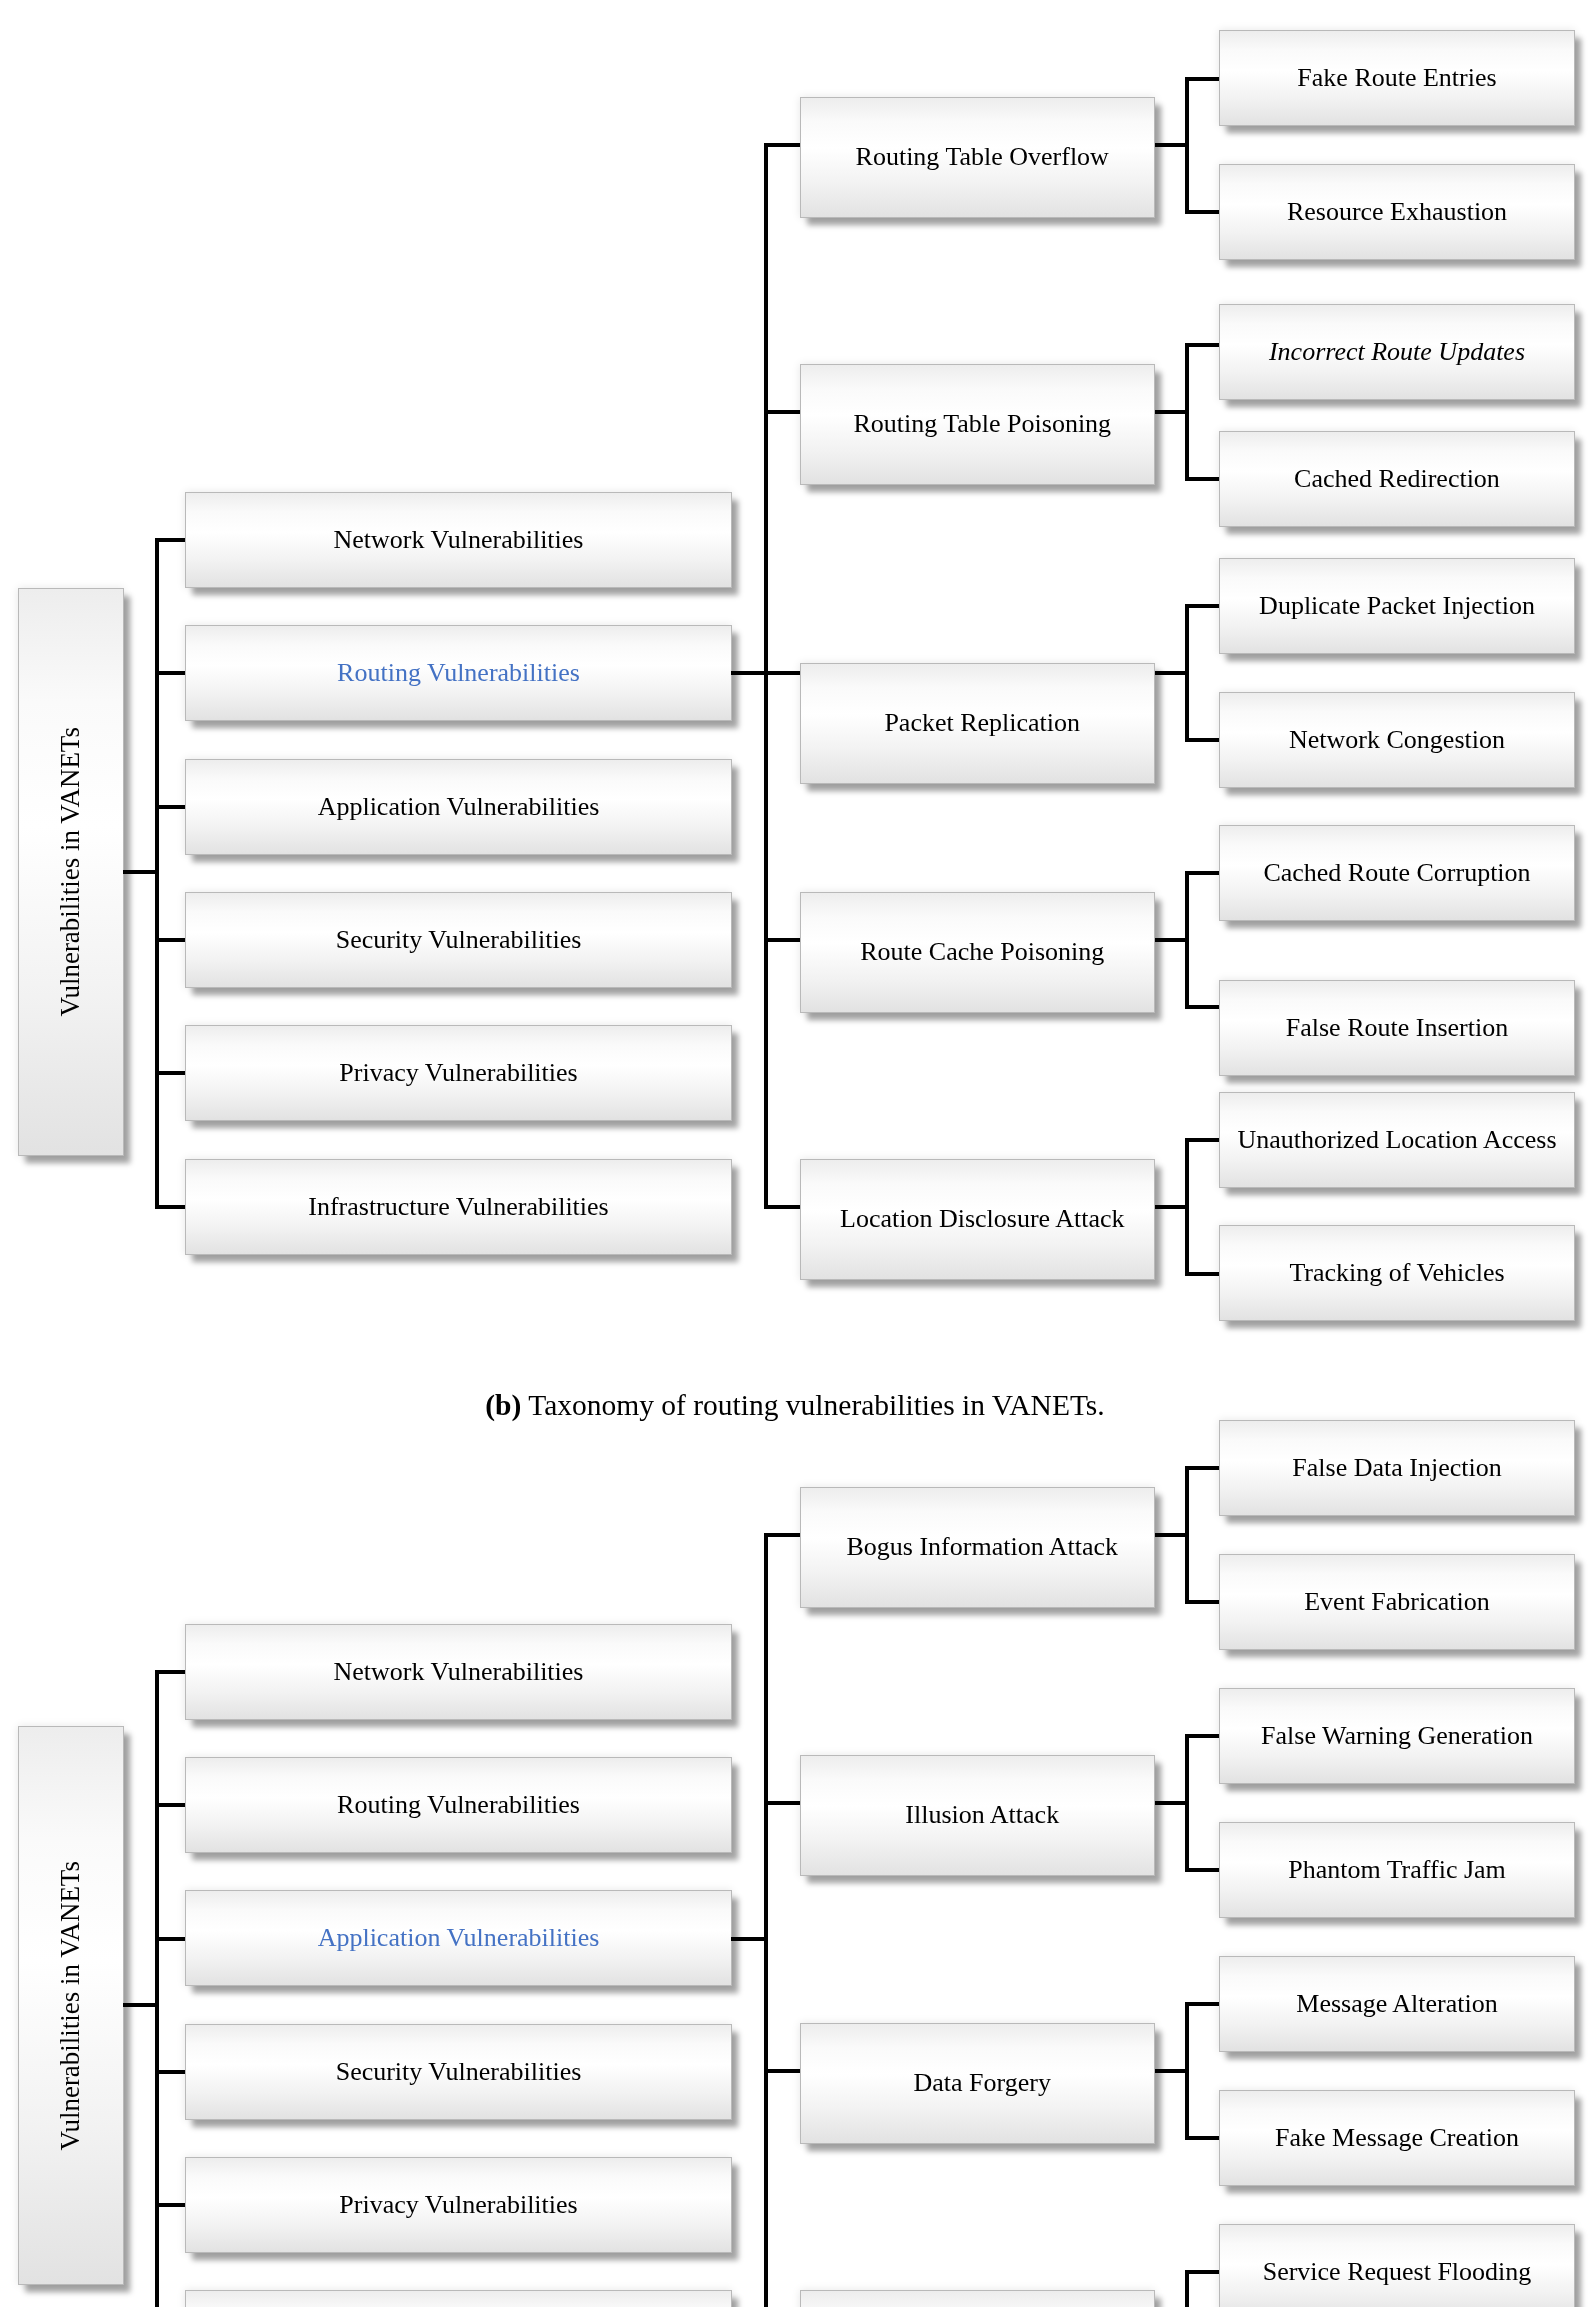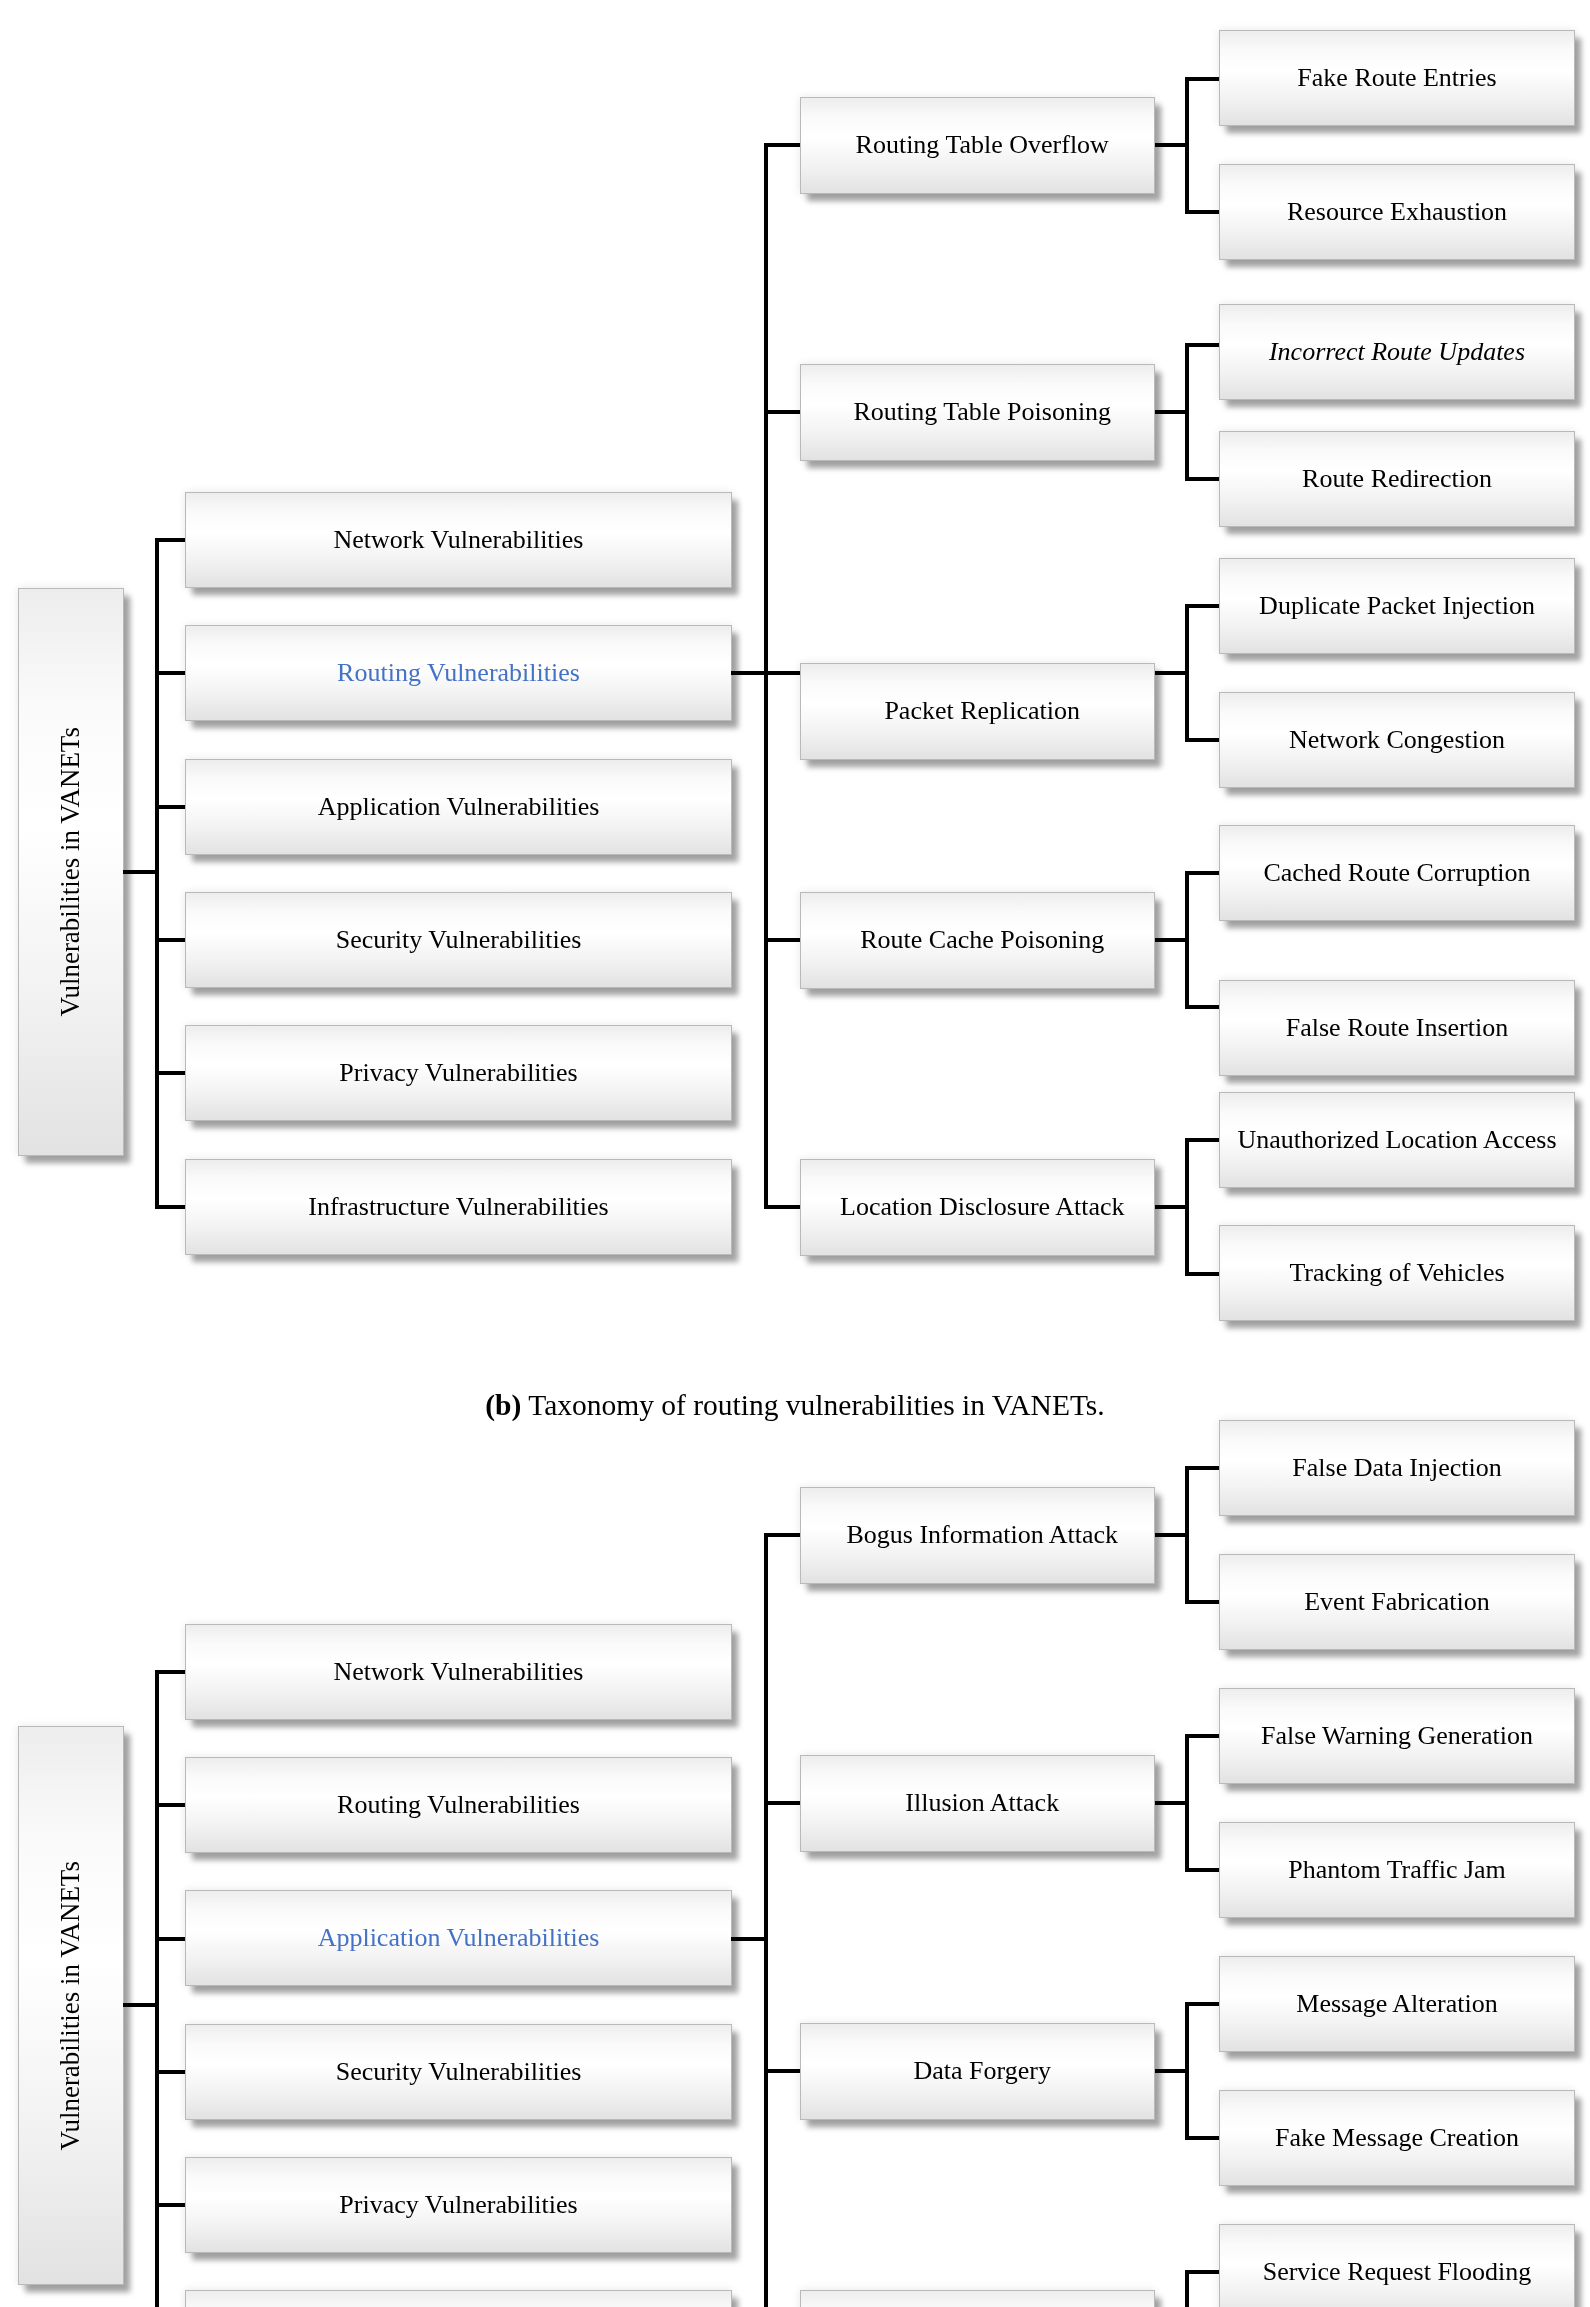--- a/index.html
+++ b/index.html
@@ -4,21 +4,21 @@
 <style>
   html,body{margin:0;padding:0;background:#ffffff;}
   #canvas{position:relative;width:1590px;height:2529px;background:#ffffff;
           font-family:"Liberation Serif","DejaVu Serif",serif;color:#000;}
   .box{position:absolute;display:flex;align-items:center;justify-content:center;
        font-size:26px;line-height:1.25;padding:0 6.5px;box-sizing:border-box;
        background:linear-gradient(180deg,#ededed 0%,#fafafa 20%,#ffffff 42%,#f2f2f2 72%,#e2e2e2 100%);
        border:0.5px solid #b9b9b9;
        box-shadow:7.4px 8.3px 5.5px rgba(0,0,0,0.35), 0 0 8.3px rgba(0,0,0,0.10);}
   .cat{left:185px;width:547px;height:96px;}
-  .sub{left:800px;width:355px;height:97px;padding-left:16px;}
+  .sub{left:800px;width:355px;height:121px;padding-left:16px;}
   .leaf{left:1219px;width:356px;height:96px;}
   .rootbox{left:17.5px;width:106px;padding:0;}
   .vtext{writing-mode:vertical-rl;transform:rotate(180deg);font-size:27px;white-space:nowrap;}
   .hl{color:#4472C4;}
   .hline,.vline{position:absolute;background:#000000;}
   .hline{height:4.2px;}
   .vline{width:4.2px;}
   .caption{position:absolute;left:0;width:1590px;text-align:center;font-size:29.5px;}
   .caption b{font-weight:bold;}
 </style>
@@ -42,21 +42,21 @@
 
     <div class="box sub" style="top:97px;">Routing Table Overflow</div>
     <div class="box sub" style="top:364px;">Routing Table Poisoning</div>
     <div class="box sub" style="top:625px;margin-top:38px;">Packet Replication</div>
     <div class="box sub" style="top:892px;">Route Cache Poisoning</div>
     <div class="box sub" style="top:1159px;">Location Disclosure Attack</div>
 
     <div class="box leaf" style="top:30px;">Fake Route Entries</div>
     <div class="box leaf" style="top:164px;">Resource Exhaustion</div>
     <div class="box leaf" style="top:304px;font-style:italic;">Incorrect Route Updates</div>
-    <div class="box leaf" style="top:431px;">Route Redirection</div>
+    <div class="box leaf" style="top:431px;">Cached Redirection</div>
     <div class="box leaf" style="top:558px;">Duplicate Packet Injection</div>
     <div class="box leaf" style="top:692px;">Network Congestion</div>
     <div class="box leaf" style="top:825px;">Cached Route Corruption</div>
     <div class="box leaf" style="top:959px;margin-top:21px;">False Route Insertion</div>
     <div class="box leaf" style="top:1092px;">Unauthorized Location Access</div>
     <div class="box leaf" style="top:1225px;">Tracking of Vehicles</div>
 
     <div class="hline" style="left:123px;top:870px;width:36px;"></div>
     <div class="vline" style="left:155px;top:538px;height:671px;"></div>
     <div class="hline" style="left:156px;top:538px;width:29px;"></div>

